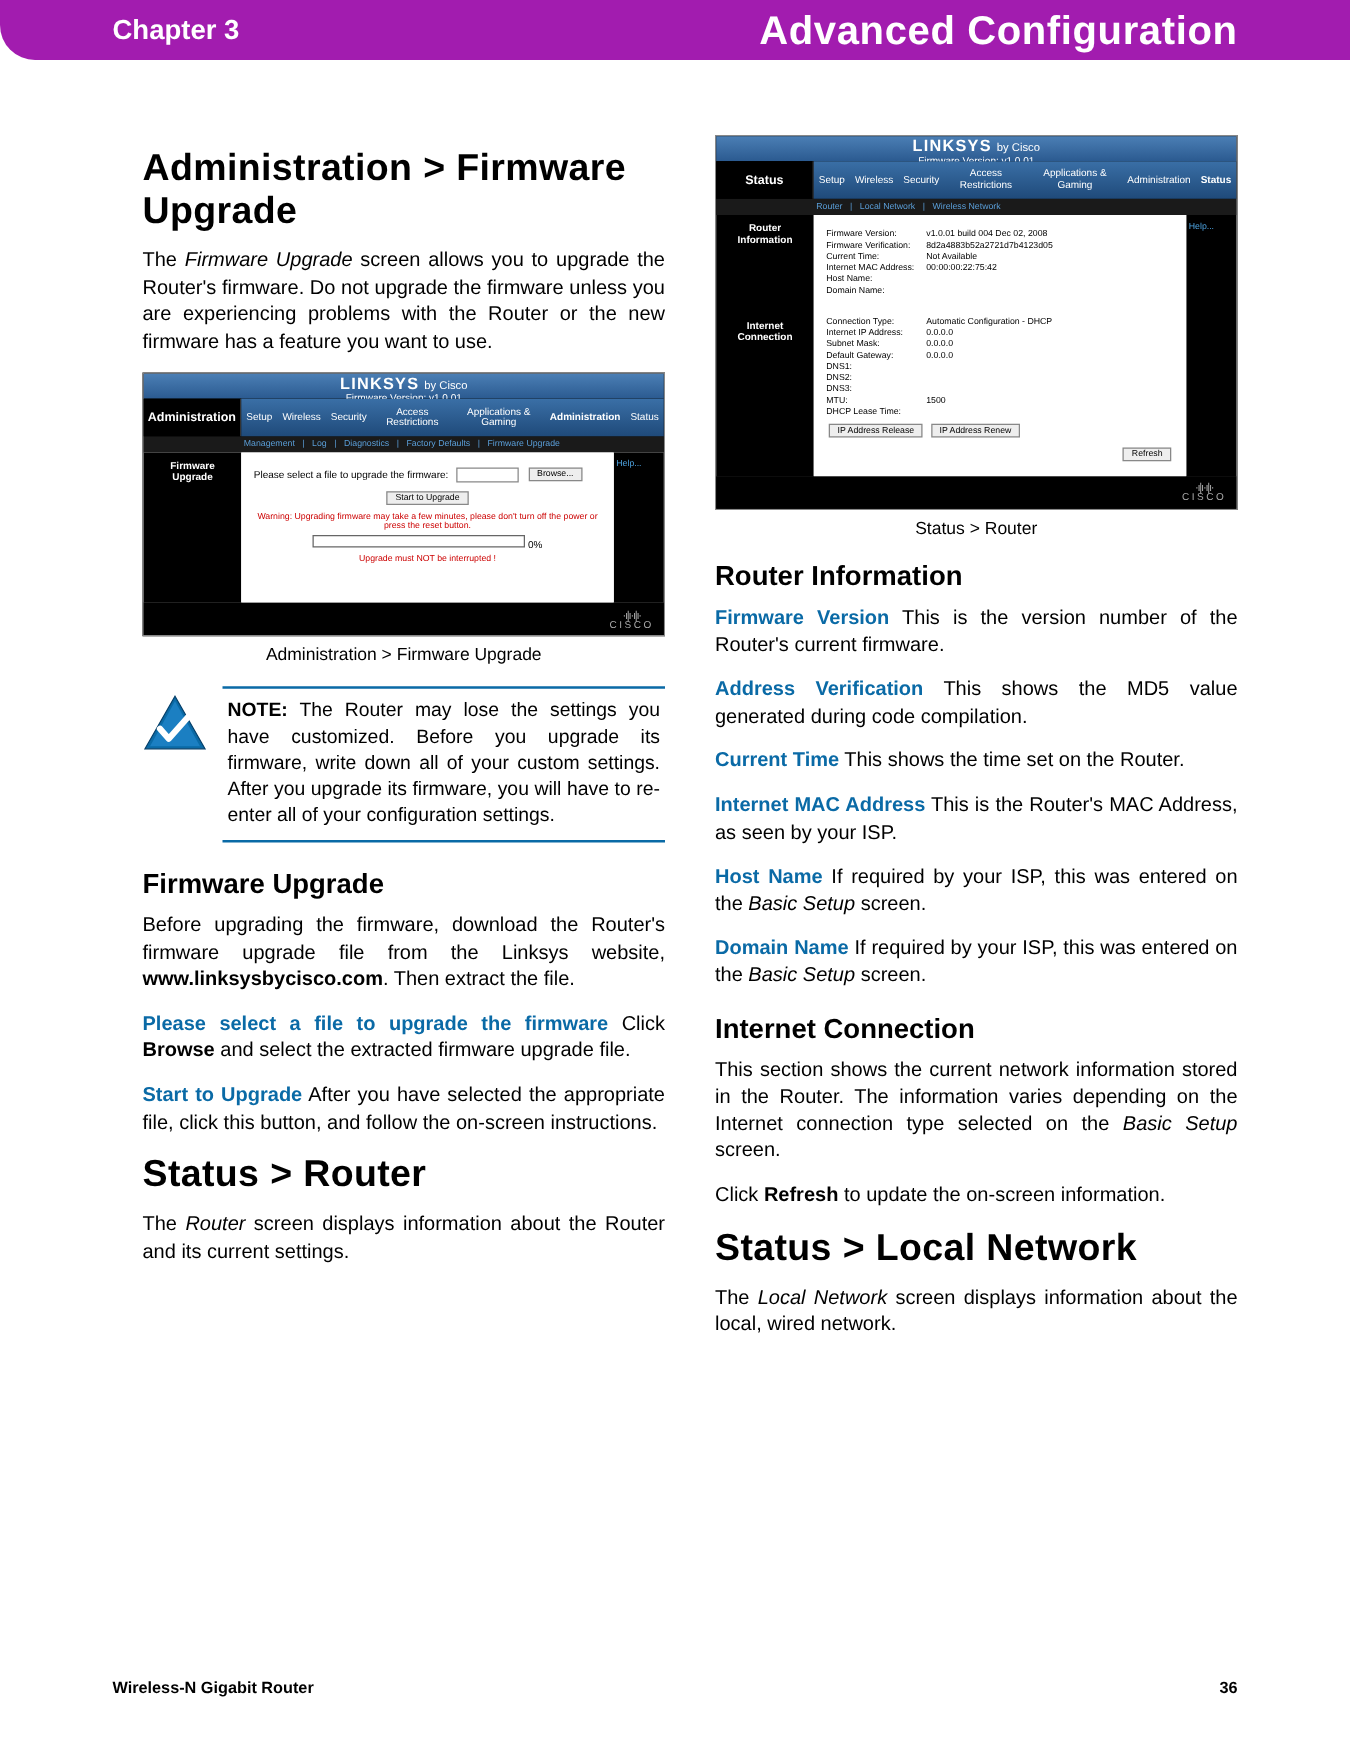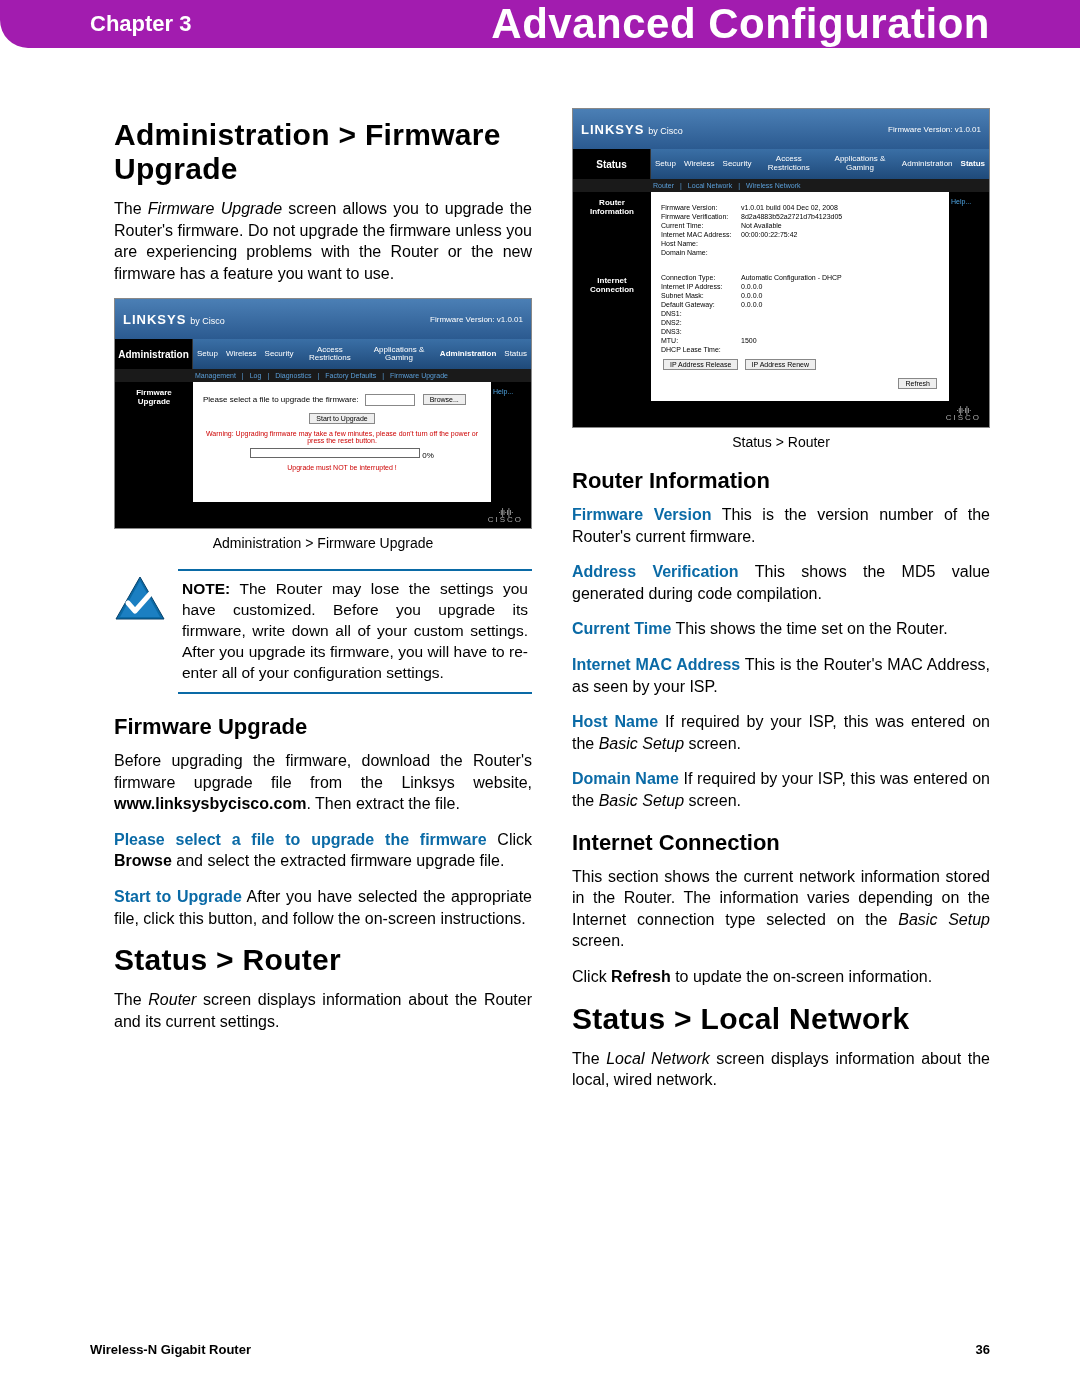--- a/index.html
+++ b/index.html
@@ -21,21 +21,21 @@
     border-bottom-left-radius: 28px;
     position: relative;
   }
   .header-bar .chapter {
     font-weight: 700;
     font-size: 22px;
     padding-left: 90px;
   }
   .header-bar .title {
     font-weight: 700;
-    font-size: 42px;
+    font-size: 32px;
     padding-right: 90px;
     font-family: "Arial Narrow", Arial, sans-serif;
     letter-spacing: 0.5px;
   }
   .page {
     padding: 60px 90px 0 90px;
     display: flex;
     gap: 40px;
     margin-left: 24px;
   }
@@ -91,25 +91,26 @@
     border: 1px solid #888;
     background: #000;
     padding: 0;
     margin-bottom: 2px;
     position: relative;
   }
   .panel-hdr {
     background: linear-gradient(#4b7fb5, #2b5a90);
     color: #fff;
     font-size: 11px;
-    height: 40px;
+    height: 20px;
     display: flex;
     align-items: center;
     justify-content: space-between;
     padding: 0 8px;
+    flex-direction: column;
   }
   .panel-hdr .brand { font-weight: 700; font-size: 13px; letter-spacing: 1px; }
   .panel-hdr .bycisco { font-size: 9px; font-weight: 400; margin-left: 4px; }
   .panel-hdr .fw { font-size: 8px; }
   .panel-nav {
     background: #000;
     display: flex;
     height: 30px;
     color: #fff;
   }

